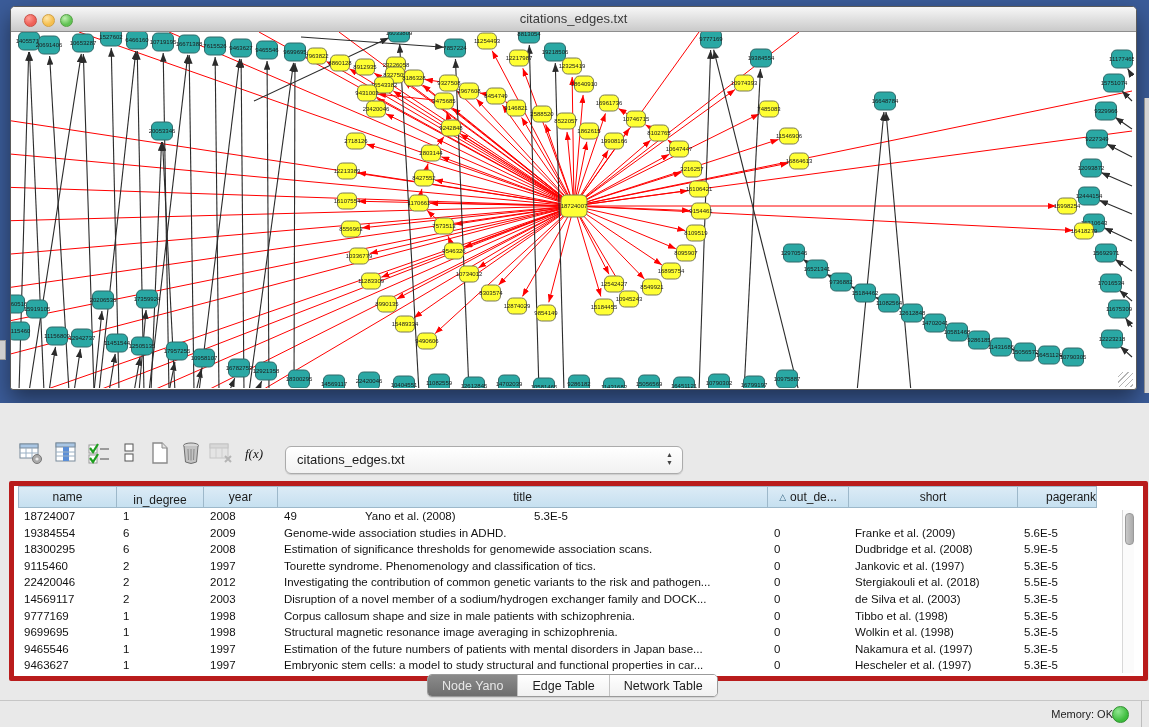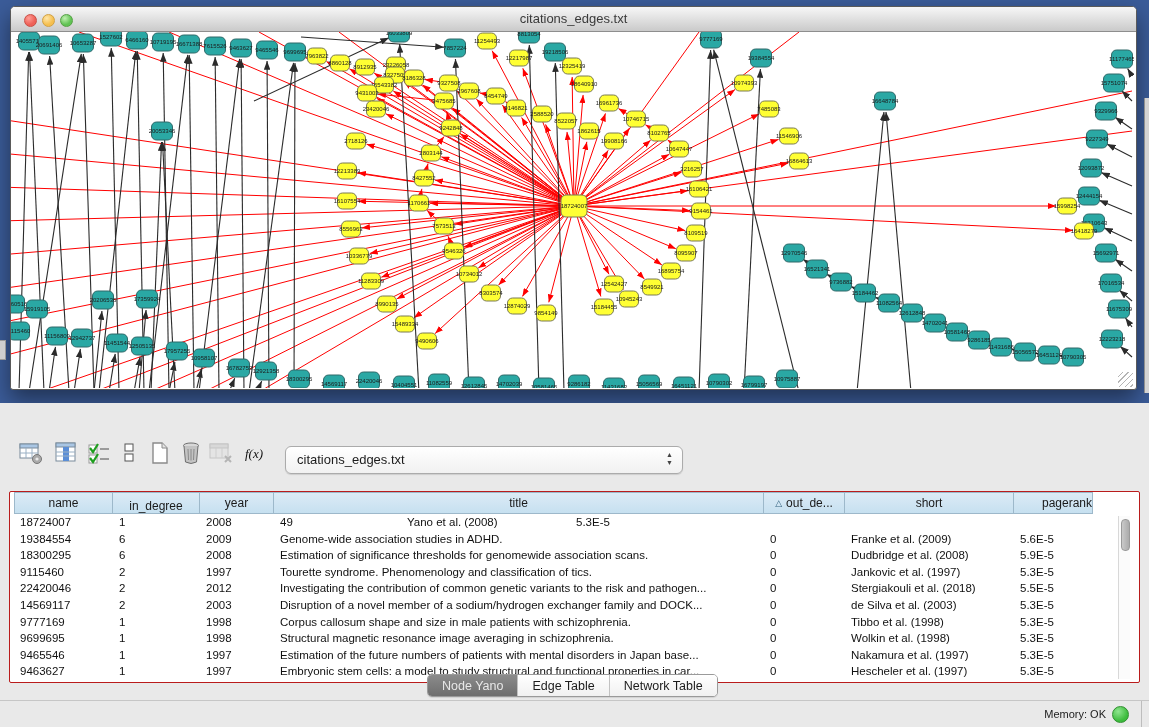--- a/index.html
+++ b/index.html
@@ -32,22 +32,22 @@
   .close-ic{position:absolute;right:11px;top:3px;font-size:15px;font-weight:bold;color:#1a1a1a;cursor:pointer;}
 
   .tp-toolbar{position:absolute;left:0;top:28px;width:100%;height:50px;}
   .tbtn{position:absolute;top:8px;width:28px;height:28px;background:none;border:none;padding:1px;cursor:pointer;}
   .tbtn.disabled{opacity:.45;}
   .combo{position:absolute;left:285px;top:15px;width:396px;height:26px;background:linear-gradient(#ffffff,#f1f1f1);
     border:1px solid #ababab;border-radius:6px;box-shadow:0 1px 1px rgba(0,0,0,.12);}
   .combo .val{position:absolute;left:11px;top:5px;font-size:13px;color:#1c1c1c;}
   .combo-arrows{position:absolute;right:9px;top:4px;display:flex;flex-direction:column;line-height:8px;font-size:7px;color:#444;}
 
-  .tbl-container{position:absolute;left:9px;top:88px;width:1129px;height:190px;background:#ffffff;
-    border:1px solid #b91c1c;border-radius:2px;overflow:hidden;text-decoration:underline;}
+  .tbl-container{position:absolute;left:9px;top:78px;width:1129px;height:190px;background:#ffffff;
+    border:5px solid #b91c1c;border-radius:2px;overflow:hidden;text-decoration:underline;}
   .tbl-head{position:absolute;left:4px;top:0;height:22px;display:flex;}
   .th{box-sizing:border-box;height:22px;background:linear-gradient(#dcebf6,#c6e0f0);
     border:1px solid #9db8ca;border-left:none;font-size:12px;color:#1a1a1a;
     display:flex;align-items:center;justify-content:center;overflow:hidden;white-space:nowrap;}
   .th:first-child{border-left:1px solid #9db8ca;}
   .th .sortg{color:#33627e;font-size:9px;margin-right:4px;}
   .tbl-body{position:absolute;left:4px;top:22px;right:26px;bottom:0;overflow:hidden;}
   .trow{display:flex;height:16.6px;line-height:16.6px;}
   .td{box-sizing:border-box;padding-left:6px;font-size:11.5px;color:#111;
     white-space:nowrap;overflow:hidden;}
@@ -56,21 +56,21 @@
     background:linear-gradient(90deg,#c9c9c9,#ababab);border:1px solid #9a9a9a;}
 
   .tabs{position:absolute;left:427px;top:271px;height:21px;display:flex;border:1px solid #9a9a9a;
     border-radius:5px;overflow:hidden;background:#fff;box-shadow:0 1px 1px rgba(0,0,0,.1);}
   .tab{height:21px;border:none;background:linear-gradient(#ffffff,#f1f1f1);font-size:12.5px;color:#1c1c1c;
     padding:0 14px;cursor:pointer;border-left:1px solid #c2c2c2;font-family:"Liberation Sans",sans-serif;}
   .tab:first-child{border-left:none;}
   .tab.active{background:linear-gradient(#8b8b8b,#6e6e6e);color:#e8e8e8;}
 
   .statusbar{position:absolute;left:0;top:297px;width:1149px;height:27px;border-top:1px solid #c6c6c6;}
-  .mem-label{position:absolute;right:43px;top:7px;font-size:11px;color:#222;}
+  .mem-label{position:absolute;right:36px;top:7px;font-size:11px;color:#222;}
   .memdot{position:absolute;right:20px;top:5px;width:15px;height:15px;border-radius:50%;
     background:radial-gradient(circle at 35% 30%,#8fe68f,#3dbc3d 65%);border:1px solid #2f8f2f;}
   .status-div{position:absolute;right:7px;top:0;width:1px;height:27px;background:#bdbdbd;}
 </style>
 </head>
 <body>
 
 <div class="app">
 
   <div class="net-win">
@@ -644,21 +644,21 @@
           <div class="th" style="width: 79px; justify-content: flex-end;">
             <span>pagerank</span>
           </div>
         </div>
       <div class="tbl-body" id="tbl-body">
           <div class="trow">
             <div class="td" style="width: 99px;">18724007</div>
             <div class="td" style="width: 87px;">1</div>
             <div class="td" style="width: 74px;">2008</div>
             <div class="td" style="width: 81px;">49</div>
-            <div class="td" style="width: 169px; margin-left: 46px;">Yano et al. (2008)</div>
+            <div class="td" style="width: 169px;">Yano et al. (2008)</div>
             <div class="td" style="width: 79px;">5.3E-5</div>
           </div>
           <div class="trow">
             <div class="td" style="width: 99px;">19384554</div>
             <div class="td" style="width: 87px;">6</div>
             <div class="td" style="width: 74px;">2009</div>
             <div class="td" style="width: 490px;">Genome-wide association studies in ADHD.</div>
             <div class="td" style="width: 81px;">0</div>
             <div class="td" style="width: 169px;">Franke et al. (2009)</div>
             <div class="td" style="width: 79px;">5.6E-5</div>

